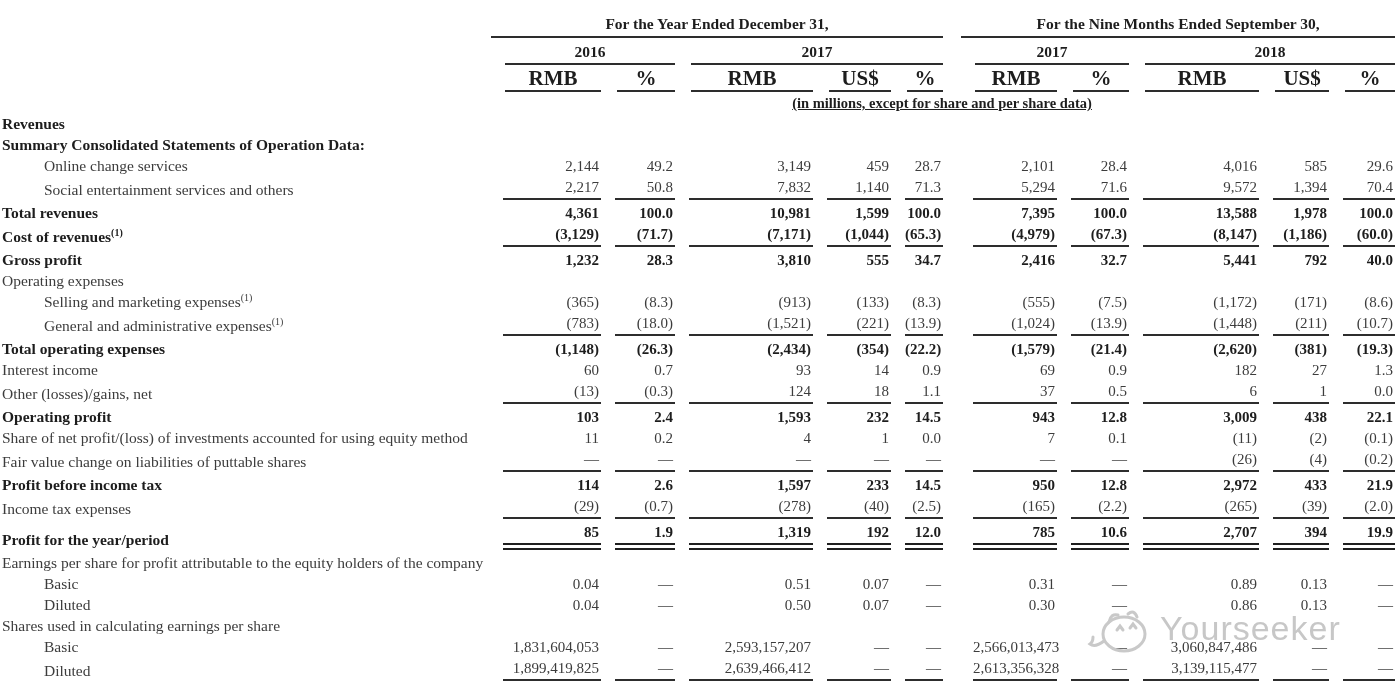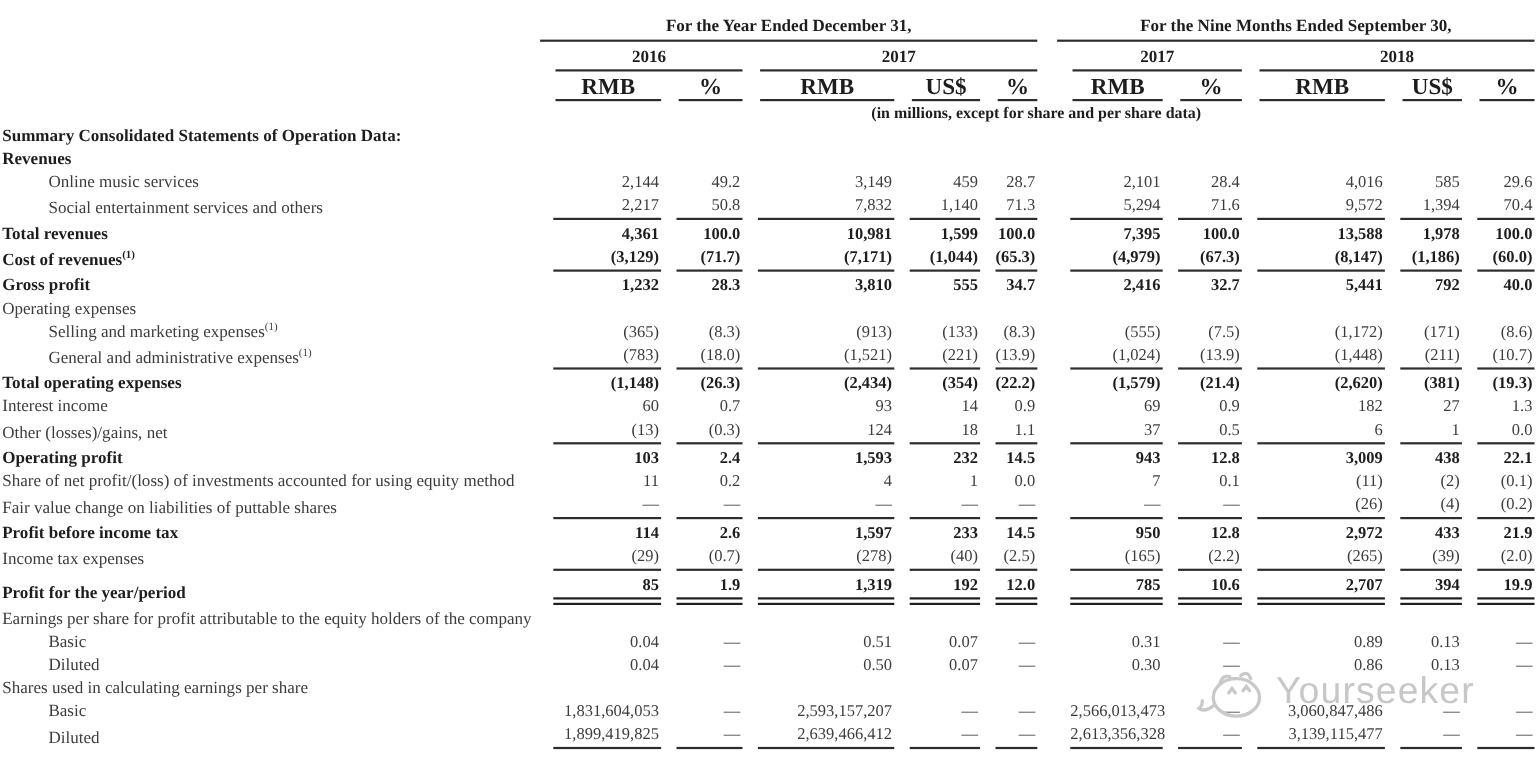--- a/index.html
+++ b/index.html
@@ -31,21 +31,21 @@
     border-bottom: 2.5px solid #2d2d2d; padding-bottom: 2px; margin-left: 16px;
   }
   tr[data-name="header-year-row"] th { padding-top: 4px; font-family: Liberation Serif, serif; }
   .ch-t {
     font-weight: bold; text-align: center; font-size: 21px; line-height: 18px;
     border-bottom: 2.5px solid #2d2d2d; padding-bottom: 3px; margin-left: 16px;
   }
   tr[data-name="header-currency-row"] th { padding-top: 4px; }
   .units {
     text-align: center; font-weight: bold; font-size: 14.5px; line-height: 19px;
-    padding-top: 2px; color: #1d1d1d;
+    padding-top: 2px; color: #1d1d1d; text-decoration: underline;
   }
 
   
   tbody td { padding-top: 1px; }
   .lab > div {
     font-size: 15.5px; line-height: 20px; padding-left: 2px; color: #3c3c3c;
   }
   .lab > div.b { font-weight: bold; color: #1d1d1d; }
   .lab > div.ind { padding-left: 44px; }
   .lab > div.hang { padding-left: 30px; text-indent: -28px; }
@@ -156,33 +156,33 @@
     <tr data-name="header-units-row">
       <td class="lab" data-name="header-spacer"></td>
       <th class="units" colspan="11" data-name="units-note-cell">
         <span data-name="units-note">(in millions, except for share and per share data)</span>
       </th>
     </tr>
   </thead>
   <tbody data-name="table-body">
       <tr data-name="table-row">
         <td class="lab" data-name="row-label">
+          <div class="b "><span data-name="row-label-text">Revenues</span></div>
+        </td>
+        <td colspan="11" data-name="empty-cells"></td>
+      </tr>
+      <tr data-name="table-row">
+        <td class="lab" data-name="row-label">
           <div class="b "><span data-name="row-label-text">Summary Consolidated Statements of Operation Data:</span></div>
         </td>
         <td colspan="11" data-name="empty-cells"></td>
       </tr>
       <tr data-name="table-row">
         <td class="lab" data-name="row-label">
-          <div class="b "><span data-name="row-label-text">Revenues</span></div>
-        </td>
-        <td colspan="11" data-name="empty-cells"></td>
-      </tr>
-      <tr data-name="table-row">
-        <td class="lab" data-name="row-label">
-          <div class="ind "><span data-name="row-label-text">Online music services</span></div>
+          <div class="ind "><span data-name="row-label-text">Online change services</span></div>
         </td>
         <td class="val" data-name="cell-value">
           <div class="v">2,144</div>
         </td>
         <td class="val" data-name="cell-value">
           <div class="v">49.2</div>
         </td>
         <td class="val" data-name="cell-value">
           <div class="v">3,149</div>
         </td>

